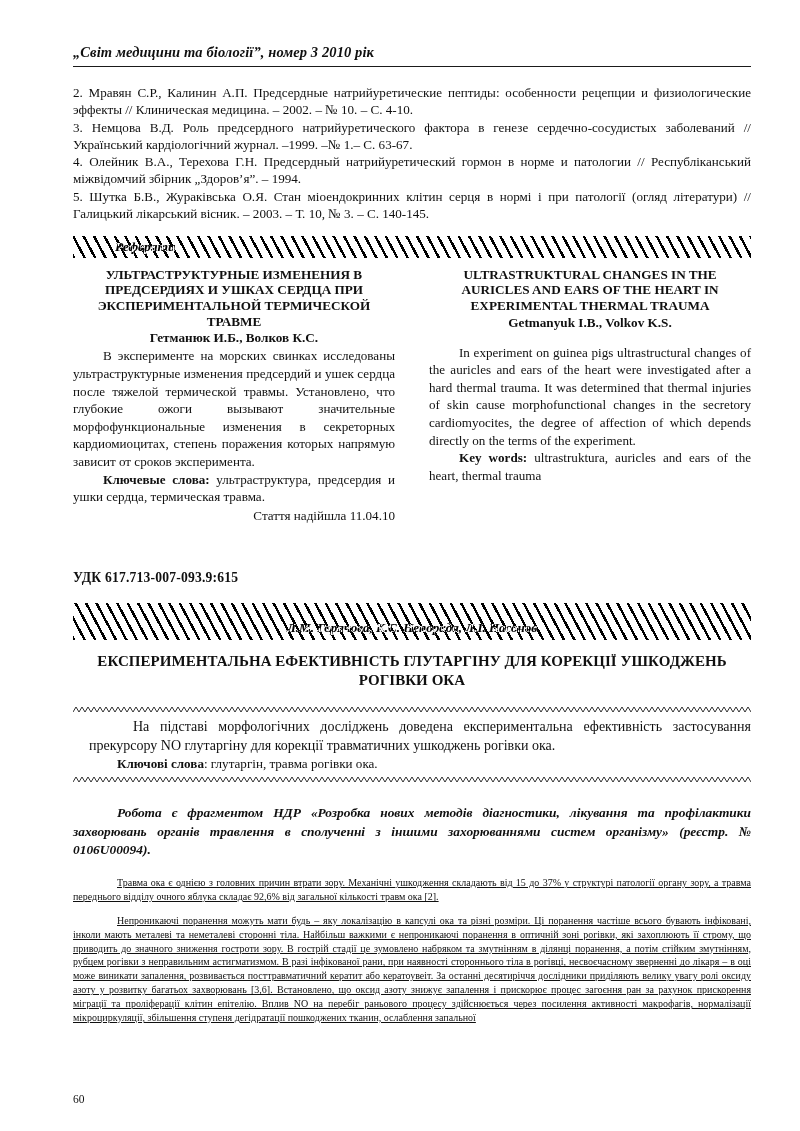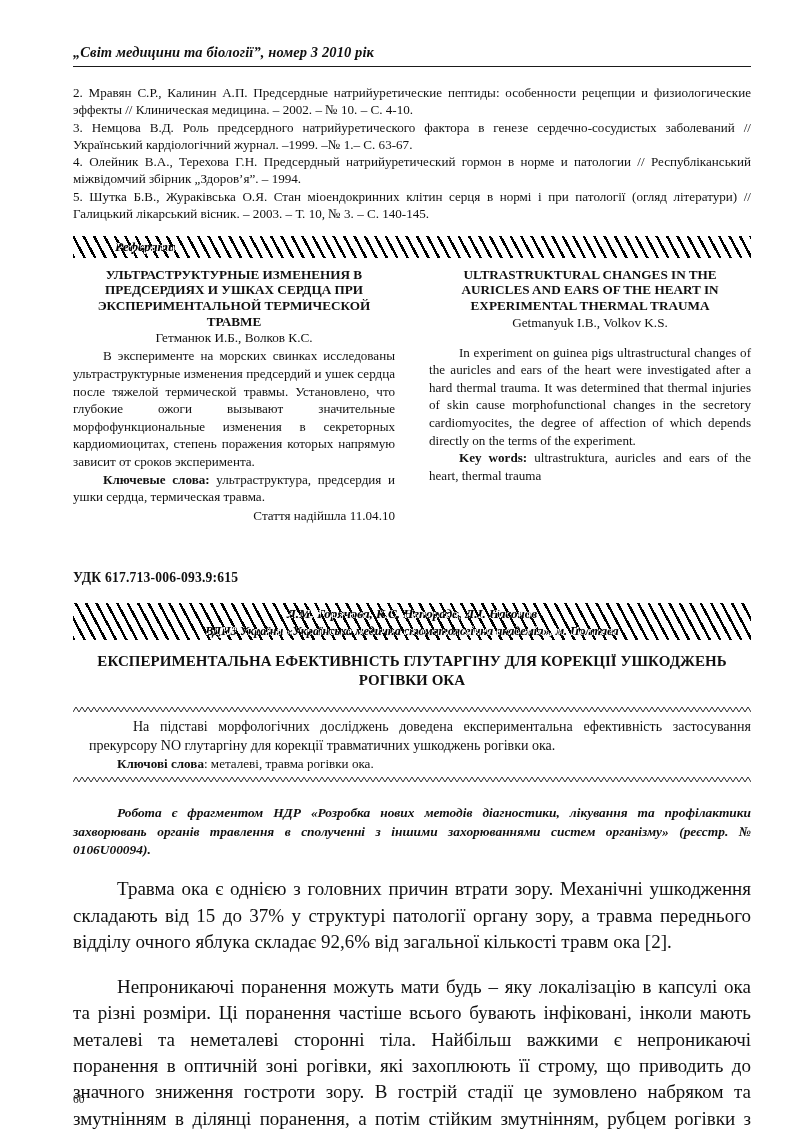--- a/index.html
+++ b/index.html
@@ -77,20 +77,21 @@
     mix-blend-mode: difference;
     color: #ffffff;
   }
   .band-1 .band-text {
     align-items: flex-start;
     padding-left: 42px;
     box-sizing: border-box;
   }
   .band-2 .band-text {
     align-items: center;
+    margin-top: 14px;
   }
   .band-label {
     font-size: 13.5px;
     font-weight: bold;
     font-style: italic;
     line-height: 1.02;
     white-space: nowrap;
     text-align: right;
   }
   .band-author {
@@ -117,21 +118,21 @@
   .abs-col { width: 328px; }
   .abs-title {
     font-size: 13.2px;
     font-weight: bold;
     text-align: center;
     line-height: 1.19;
     margin: 0;
   }
   .abs-authors {
     font-size: 13.2px;
-    font-weight: normal;
+    font-weight: bold;
     text-align: center;
     line-height: 1.2;
     margin: 1px 0 0 0;
   }
   .abs-body {
     font-size: 13.1px;
     line-height: 1.345;
     text-align: justify;
     text-indent: 30px;
     margin: 1px 0 0 0;
@@ -201,25 +202,26 @@
     font-style: italic;
     font-weight: bold;
     line-height: 1.40;
     text-align: justify;
     text-indent: 44px;
     margin-top: 21px;
   }
 
   
   .body-text {
-    font-size: 19px;
+    font-size: 10px;
     line-height: 1.385;
     text-align: justify;
     text-indent: 44px;
     margin-top: 16px;
+    text-decoration: underline;
   }
   .body-text.p2 { margin-top: 5px; }
 
   
   .folio {
     position: absolute;
     left: 62px;
     top: 1093px;
     font-size: 11.5px;
   }
@@ -258,37 +260,37 @@
 
       <div class="abs-col right">
         <p class="abs-title">ULTRASTRUKTURAL CHANGES IN THE AURICLES AND EARS OF THE HEART IN EXPERIMENTAL THERMAL TRAUMA</p>
         <p class="abs-authors">Getmanyuk I.B., Volkov K.S.</p>
         <p class="abs-body">In experiment on guinea pigs  ultrastructural changes  of  the auricles and ears of the heart were investigated after a hard thermal trauma. It was determined that thermal injuries of skin cause morphofunctional changes in the secretory cardiomyocites, the degree of affection of which depends directly on the terms of the experiment.</p>
         <p class="abs-kw"><b>Key words:</b><span> ultrastruktura, auricles and ears of the heart, thermal trauma</span></p>
       </div>
 
     </div>
 
-    <div class="udk">УДК  617.713-006-093.9:615</div>
+    <div class="udk">УДК  617.713-007-093.9:615</div>
 
     <div class="hatch-band band-2">
       <div class="band-text">
         <span class="band-author">Л.М. Горячова, К.С. Непорада, Л.І. Насонов</span>
         <span class="band-affil">ВДНЗ України «Українська медична стоматологічна академія», м. Полтава</span>
       </div>
     </div>
 
     <h1 class="art-title">ЕКСПЕРИМЕНТАЛЬНА ЕФЕКТИВНІСТЬ ГЛУТАРГІНУ ДЛЯ КОРЕКЦІЇ УШКОДЖЕНЬ РОГІВКИ ОКА</h1>
 
     <svg class="zigzag zig-top" viewBox="0 0 678 7" preserveAspectRatio="none">
       <path d="M0 6 L3 1 L6 6 L9 1 L12 6 L15 1 L18 6 L21 1 L24 6 L27 1 L30 6 L33 1 L36 6 L39 1 L42 6 L45 1 L48 6 L51 1 L54 6 L57 1 L60 6 L63 1 L66 6 L69 1 L72 6 L75 1 L78 6 L81 1 L84 6 L87 1 L90 6 L93 1 L96 6 L99 1 L102 6 L105 1 L108 6 L111 1 L114 6 L117 1 L120 6 L123 1 L126 6 L129 1 L132 6 L135 1 L138 6 L141 1 L144 6 L147 1 L150 6 L153 1 L156 6 L159 1 L162 6 L165 1 L168 6 L171 1 L174 6 L177 1 L180 6 L183 1 L186 6 L189 1 L192 6 L195 1 L198 6 L201 1 L204 6 L207 1 L210 6 L213 1 L216 6 L219 1 L222 6 L225 1 L228 6 L231 1 L234 6 L237 1 L240 6 L243 1 L246 6 L249 1 L252 6 L255 1 L258 6 L261 1 L264 6 L267 1 L270 6 L273 1 L276 6 L279 1 L282 6 L285 1 L288 6 L291 1 L294 6 L297 1 L300 6 L303 1 L306 6 L309 1 L312 6 L315 1 L318 6 L321 1 L324 6 L327 1 L330 6 L333 1 L336 6 L339 1 L342 6 L345 1 L348 6 L351 1 L354 6 L357 1 L360 6 L363 1 L366 6 L369 1 L372 6 L375 1 L378 6 L381 1 L384 6 L387 1 L390 6 L393 1 L396 6 L399 1 L402 6 L405 1 L408 6 L411 1 L414 6 L417 1 L420 6 L423 1 L426 6 L429 1 L432 6 L435 1 L438 6 L441 1 L444 6 L447 1 L450 6 L453 1 L456 6 L459 1 L462 6 L465 1 L468 6 L471 1 L474 6 L477 1 L480 6 L483 1 L486 6 L489 1 L492 6 L495 1 L498 6 L501 1 L504 6 L507 1 L510 6 L513 1 L516 6 L519 1 L522 6 L525 1 L528 6 L531 1 L534 6 L537 1 L540 6 L543 1 L546 6 L549 1 L552 6 L555 1 L558 6 L561 1 L564 6 L567 1 L570 6 L573 1 L576 6 L579 1 L582 6 L585 1 L588 6 L591 1 L594 6 L597 1 L600 6 L603 1 L606 6 L609 1 L612 6 L615 1 L618 6 L621 1 L624 6 L627 1 L630 6 L633 1 L636 6 L639 1 L642 6 L645 1 L648 6 L651 1 L654 6 L657 1 L660 6 L663 1 L666 6 L669 1 L672 6 L675 1 L678 6" fill="none" stroke="#1a1a1a" stroke-width="0.9"></path>
     </svg>
 
     <p class="ua-abs">На підставі морфологічних досліджень доведена експериментальна ефективність застосування прекурсору NO глутаргіну для корекції травматичних ушкоджень рогівки ока.</p>
-    <p class="ua-kw"><b>Ключові слова</b><span>: металеві, травма рогівки ока.</span></p>
+    <p class="ua-kw"><b>Ключові слова</b><span>: глутаргін, травма рогівки ока.</span></p>
 
     <svg class="zigzag zig-bot" viewBox="0 0 678 7" preserveAspectRatio="none">
       <path d="M0 6 L3 1 L6 6 L9 1 L12 6 L15 1 L18 6 L21 1 L24 6 L27 1 L30 6 L33 1 L36 6 L39 1 L42 6 L45 1 L48 6 L51 1 L54 6 L57 1 L60 6 L63 1 L66 6 L69 1 L72 6 L75 1 L78 6 L81 1 L84 6 L87 1 L90 6 L93 1 L96 6 L99 1 L102 6 L105 1 L108 6 L111 1 L114 6 L117 1 L120 6 L123 1 L126 6 L129 1 L132 6 L135 1 L138 6 L141 1 L144 6 L147 1 L150 6 L153 1 L156 6 L159 1 L162 6 L165 1 L168 6 L171 1 L174 6 L177 1 L180 6 L183 1 L186 6 L189 1 L192 6 L195 1 L198 6 L201 1 L204 6 L207 1 L210 6 L213 1 L216 6 L219 1 L222 6 L225 1 L228 6 L231 1 L234 6 L237 1 L240 6 L243 1 L246 6 L249 1 L252 6 L255 1 L258 6 L261 1 L264 6 L267 1 L270 6 L273 1 L276 6 L279 1 L282 6 L285 1 L288 6 L291 1 L294 6 L297 1 L300 6 L303 1 L306 6 L309 1 L312 6 L315 1 L318 6 L321 1 L324 6 L327 1 L330 6 L333 1 L336 6 L339 1 L342 6 L345 1 L348 6 L351 1 L354 6 L357 1 L360 6 L363 1 L366 6 L369 1 L372 6 L375 1 L378 6 L381 1 L384 6 L387 1 L390 6 L393 1 L396 6 L399 1 L402 6 L405 1 L408 6 L411 1 L414 6 L417 1 L420 6 L423 1 L426 6 L429 1 L432 6 L435 1 L438 6 L441 1 L444 6 L447 1 L450 6 L453 1 L456 6 L459 1 L462 6 L465 1 L468 6 L471 1 L474 6 L477 1 L480 6 L483 1 L486 6 L489 1 L492 6 L495 1 L498 6 L501 1 L504 6 L507 1 L510 6 L513 1 L516 6 L519 1 L522 6 L525 1 L528 6 L531 1 L534 6 L537 1 L540 6 L543 1 L546 6 L549 1 L552 6 L555 1 L558 6 L561 1 L564 6 L567 1 L570 6 L573 1 L576 6 L579 1 L582 6 L585 1 L588 6 L591 1 L594 6 L597 1 L600 6 L603 1 L606 6 L609 1 L612 6 L615 1 L618 6 L621 1 L624 6 L627 1 L630 6 L633 1 L636 6 L639 1 L642 6 L645 1 L648 6 L651 1 L654 6 L657 1 L660 6 L663 1 L666 6 L669 1 L672 6 L675 1 L678 6" fill="none" stroke="#1a1a1a" stroke-width="0.9"></path>
     </svg>
 
     <p class="ndr">Робота є фрагментом НДР «Розробка нових методів діагностики, лікування та профілактики захворювань органів травлення в сполученні з іншими захорюваннями систем організму» (реєстр. № 0106U00094).</p>
 
     <p class="body-text">Травма ока є однією з головних причин втрати зору. Механічні ушкодження складають від 15 до 37% у структурі патології органу зору, а травма переднього відділу очного яблука складає 92,6% від загальної кількості травм ока [2].</p>
     <p class="body-text p2">Непроникаючі поранення можуть мати будь – яку локалізацію в капсулі ока та різні розміри. Ці поранення частіше всього бувають інфіковані, інколи мають металеві та неметалеві сторонні тіла. Найбільш важкими є непроникаючі поранення  в оптичній зоні рогівки, які захоплюють її строму, що приводить до значного зниження гостроти зору. В гострій стадії це зумовлено набряком та змутнінням в ділянці поранення, а потім стійким змутнінням, рубцем рогівки   з неправильним астигматизмом. В разі інфікованої рани, при наявності стороннього тіла в рогівці, несвоєчасному зверненні до лікаря – в оці може виникати запалення, розвивається посттравматичний кератит або кератоувеіт. За останні десятиріччя дослідники приділяють велику увагу ролі оксиду азоту у розвитку багатьох захворювань [3,6]. Встановлено, що оксид азоту знижує запалення і прискорює процес загоєння ран за рахунок прискорення міграції та проліферації клітин епітелію. Вплив NO на перебіг раньового процесу здійснюється через посилення активності макрофагів, нормалізації мікроциркуляції, збільшення ступеня дегідратації пошкоджених тканин, ослаблення запальної</p>
 

